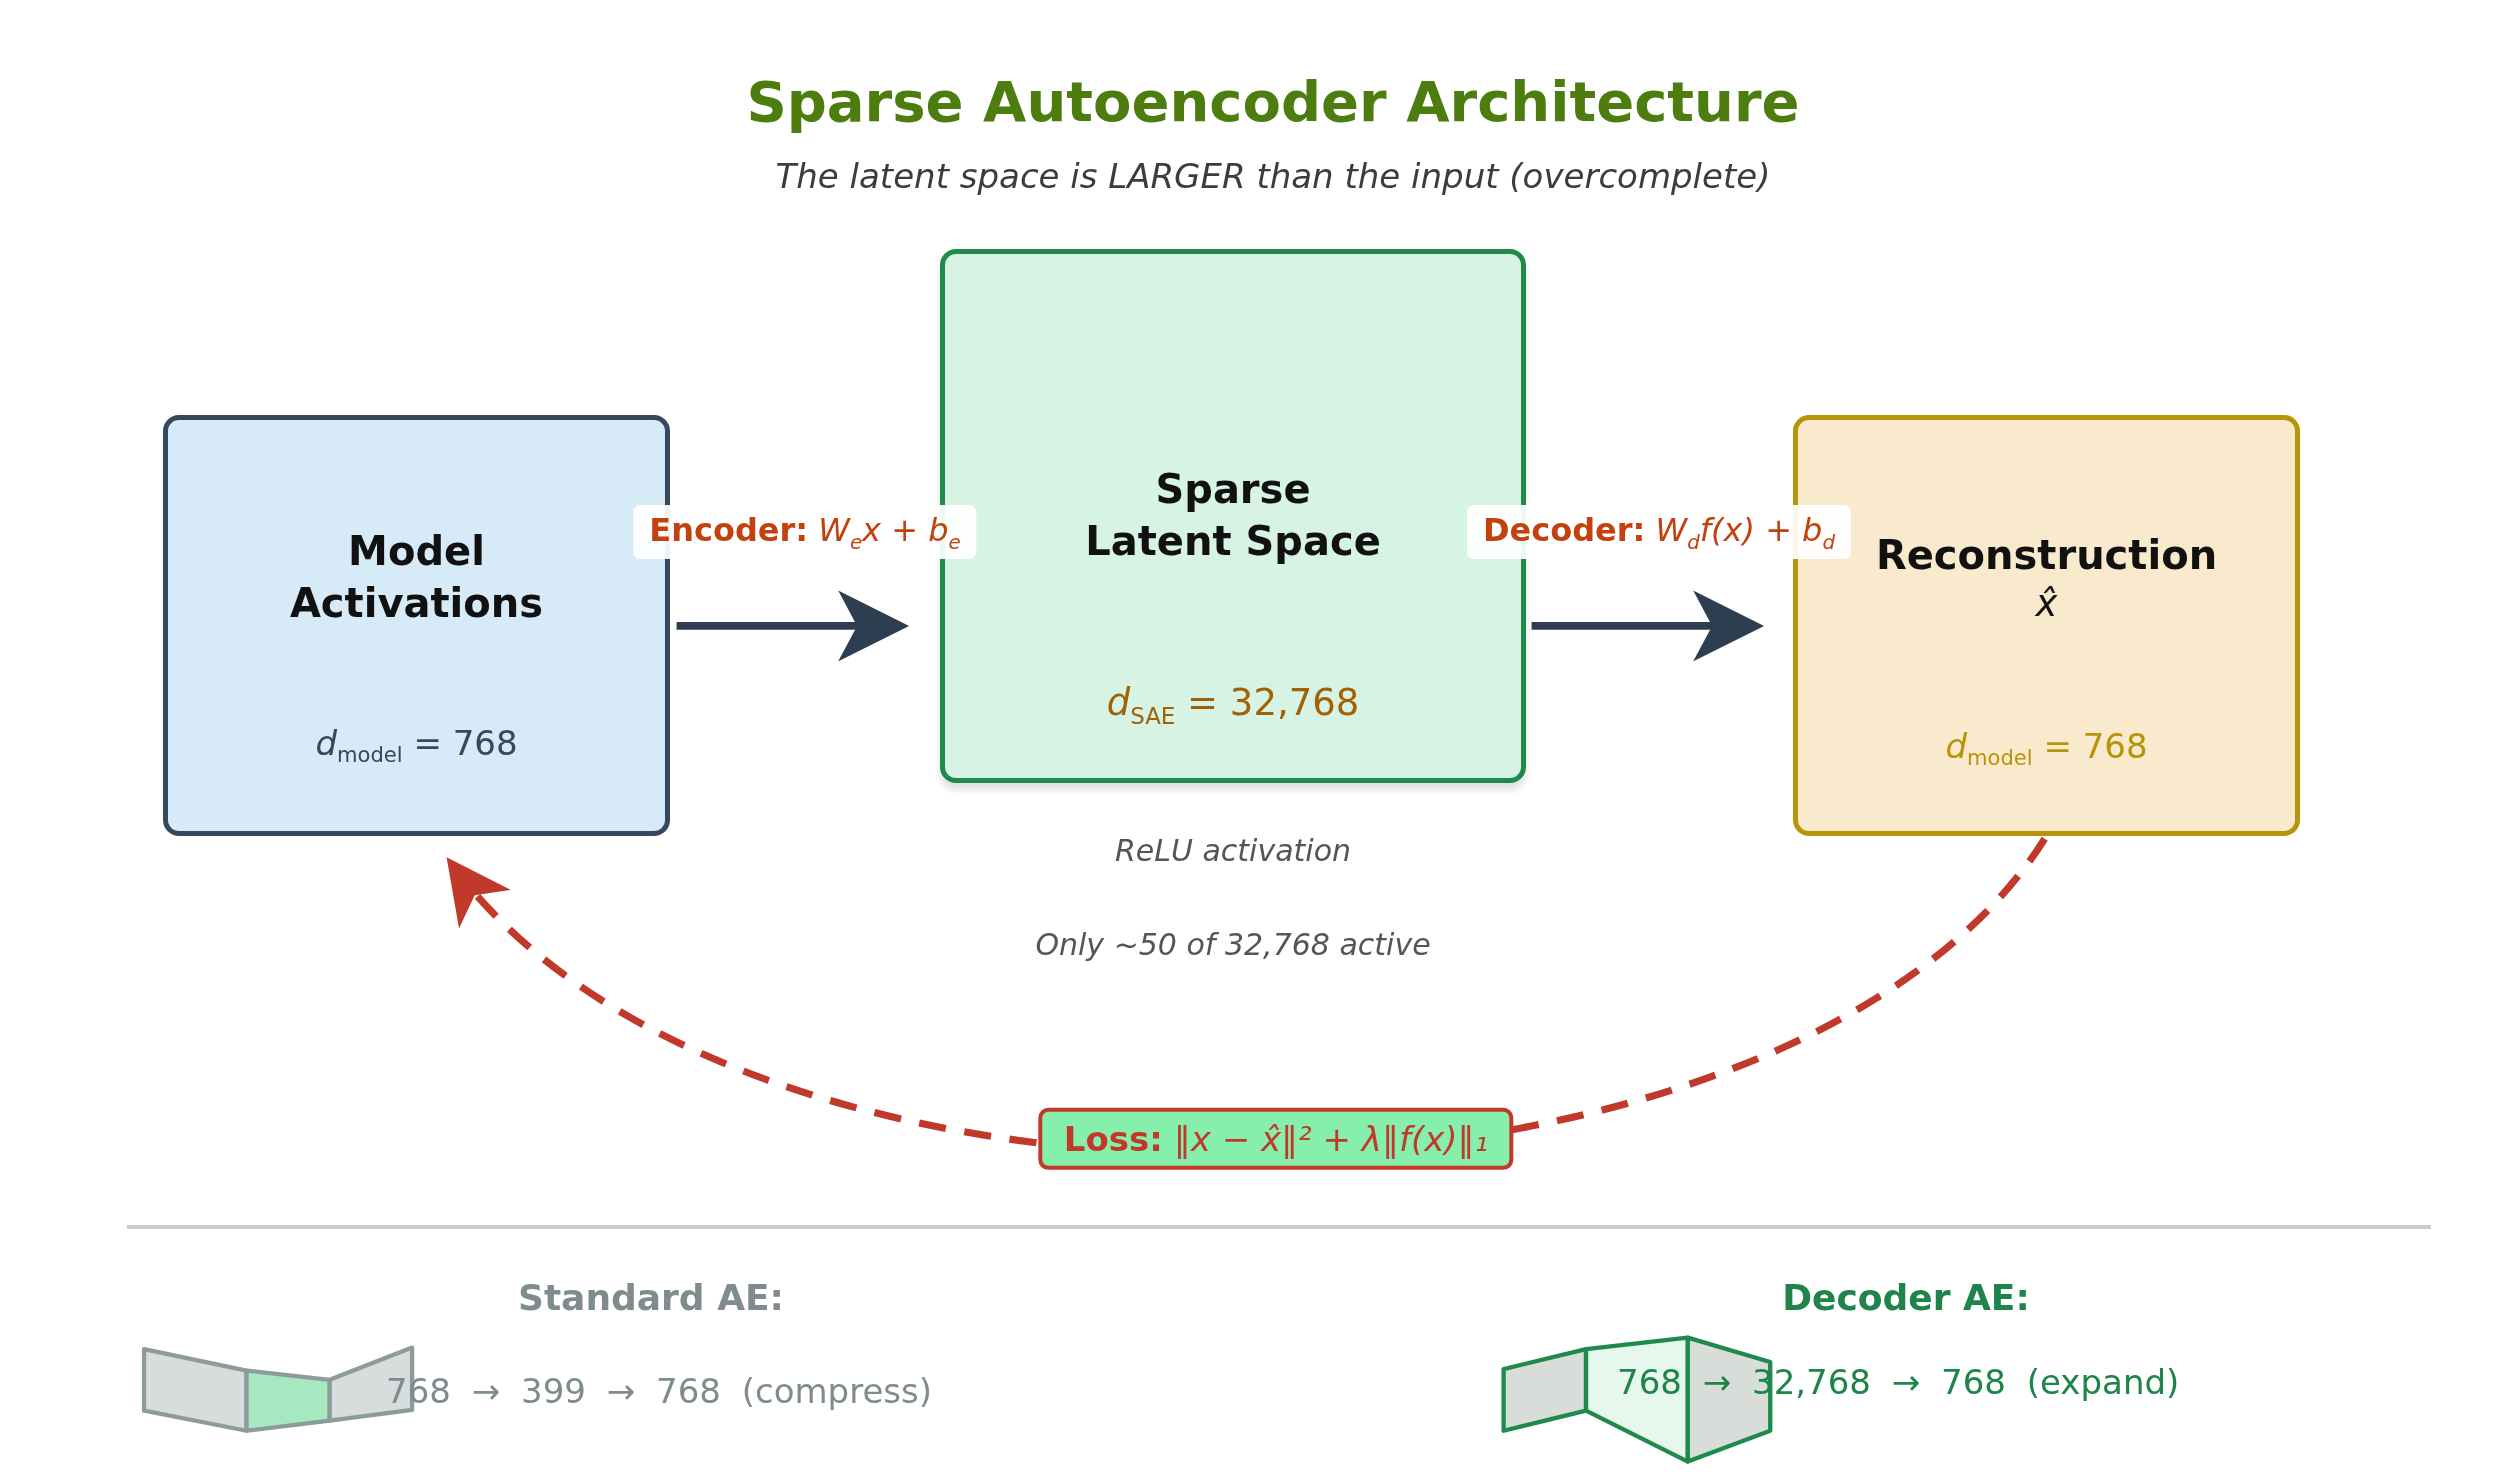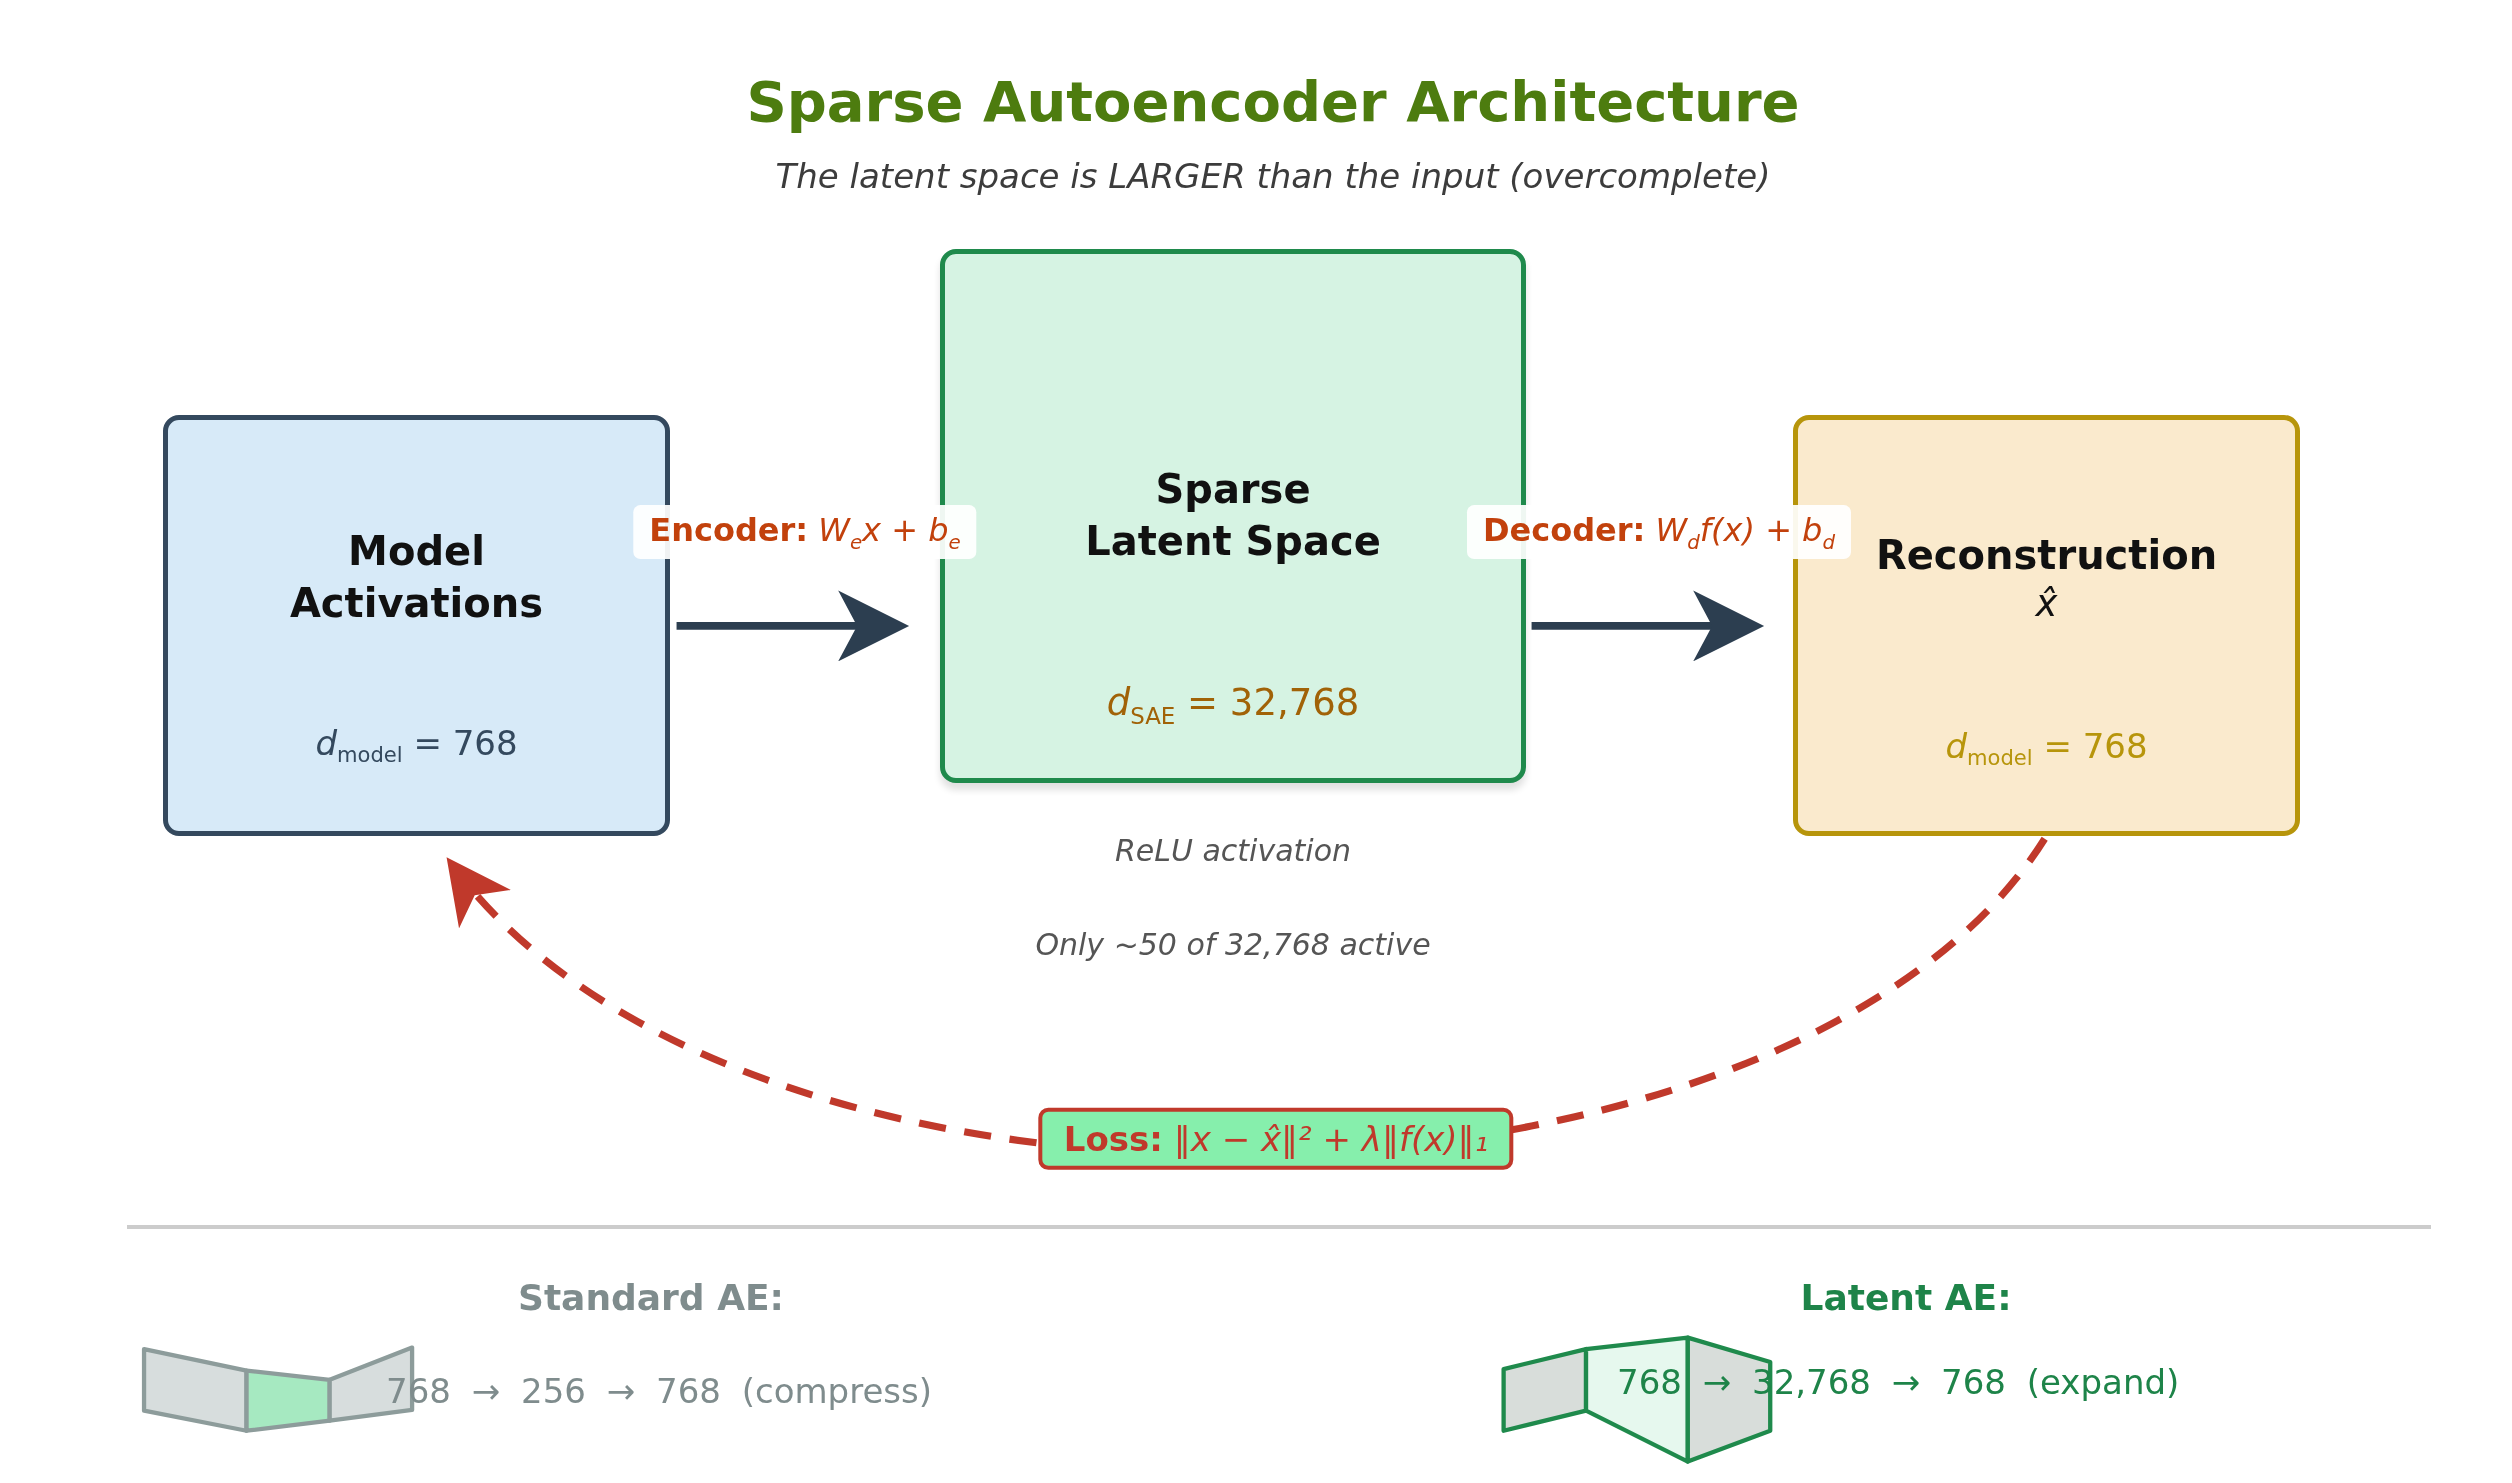--- a/index.html
+++ b/index.html
@@ -124,19 +124,19 @@
   </div>
 
   <div class="loss-box">
     <span class="lbl-name">Loss:</span>
     <span class="math">‖x − x̂‖² + λ‖f(x)‖₁</span>
   </div>
 
   <div class="divider"></div>
 
   <div class="center-abs cmp-heading cmp-standard-heading">Standard AE:</div>
-  <div class="cmp-flow cmp-standard-flow">768 → 256 → 768 (compress)</div>
+  <div class="cmp-flow cmp-standard-flow">768 → 399 → 768 (compress)</div>
 
-  <div class="center-abs cmp-heading cmp-sparse-heading">Latent AE:</div>
+  <div class="center-abs cmp-heading cmp-sparse-heading">Decoder AE:</div>
   <div class="cmp-flow cmp-sparse-flow">768 → 32,768 → 768 (expand)</div>
 
 </div>
 
 
 </body></html>

